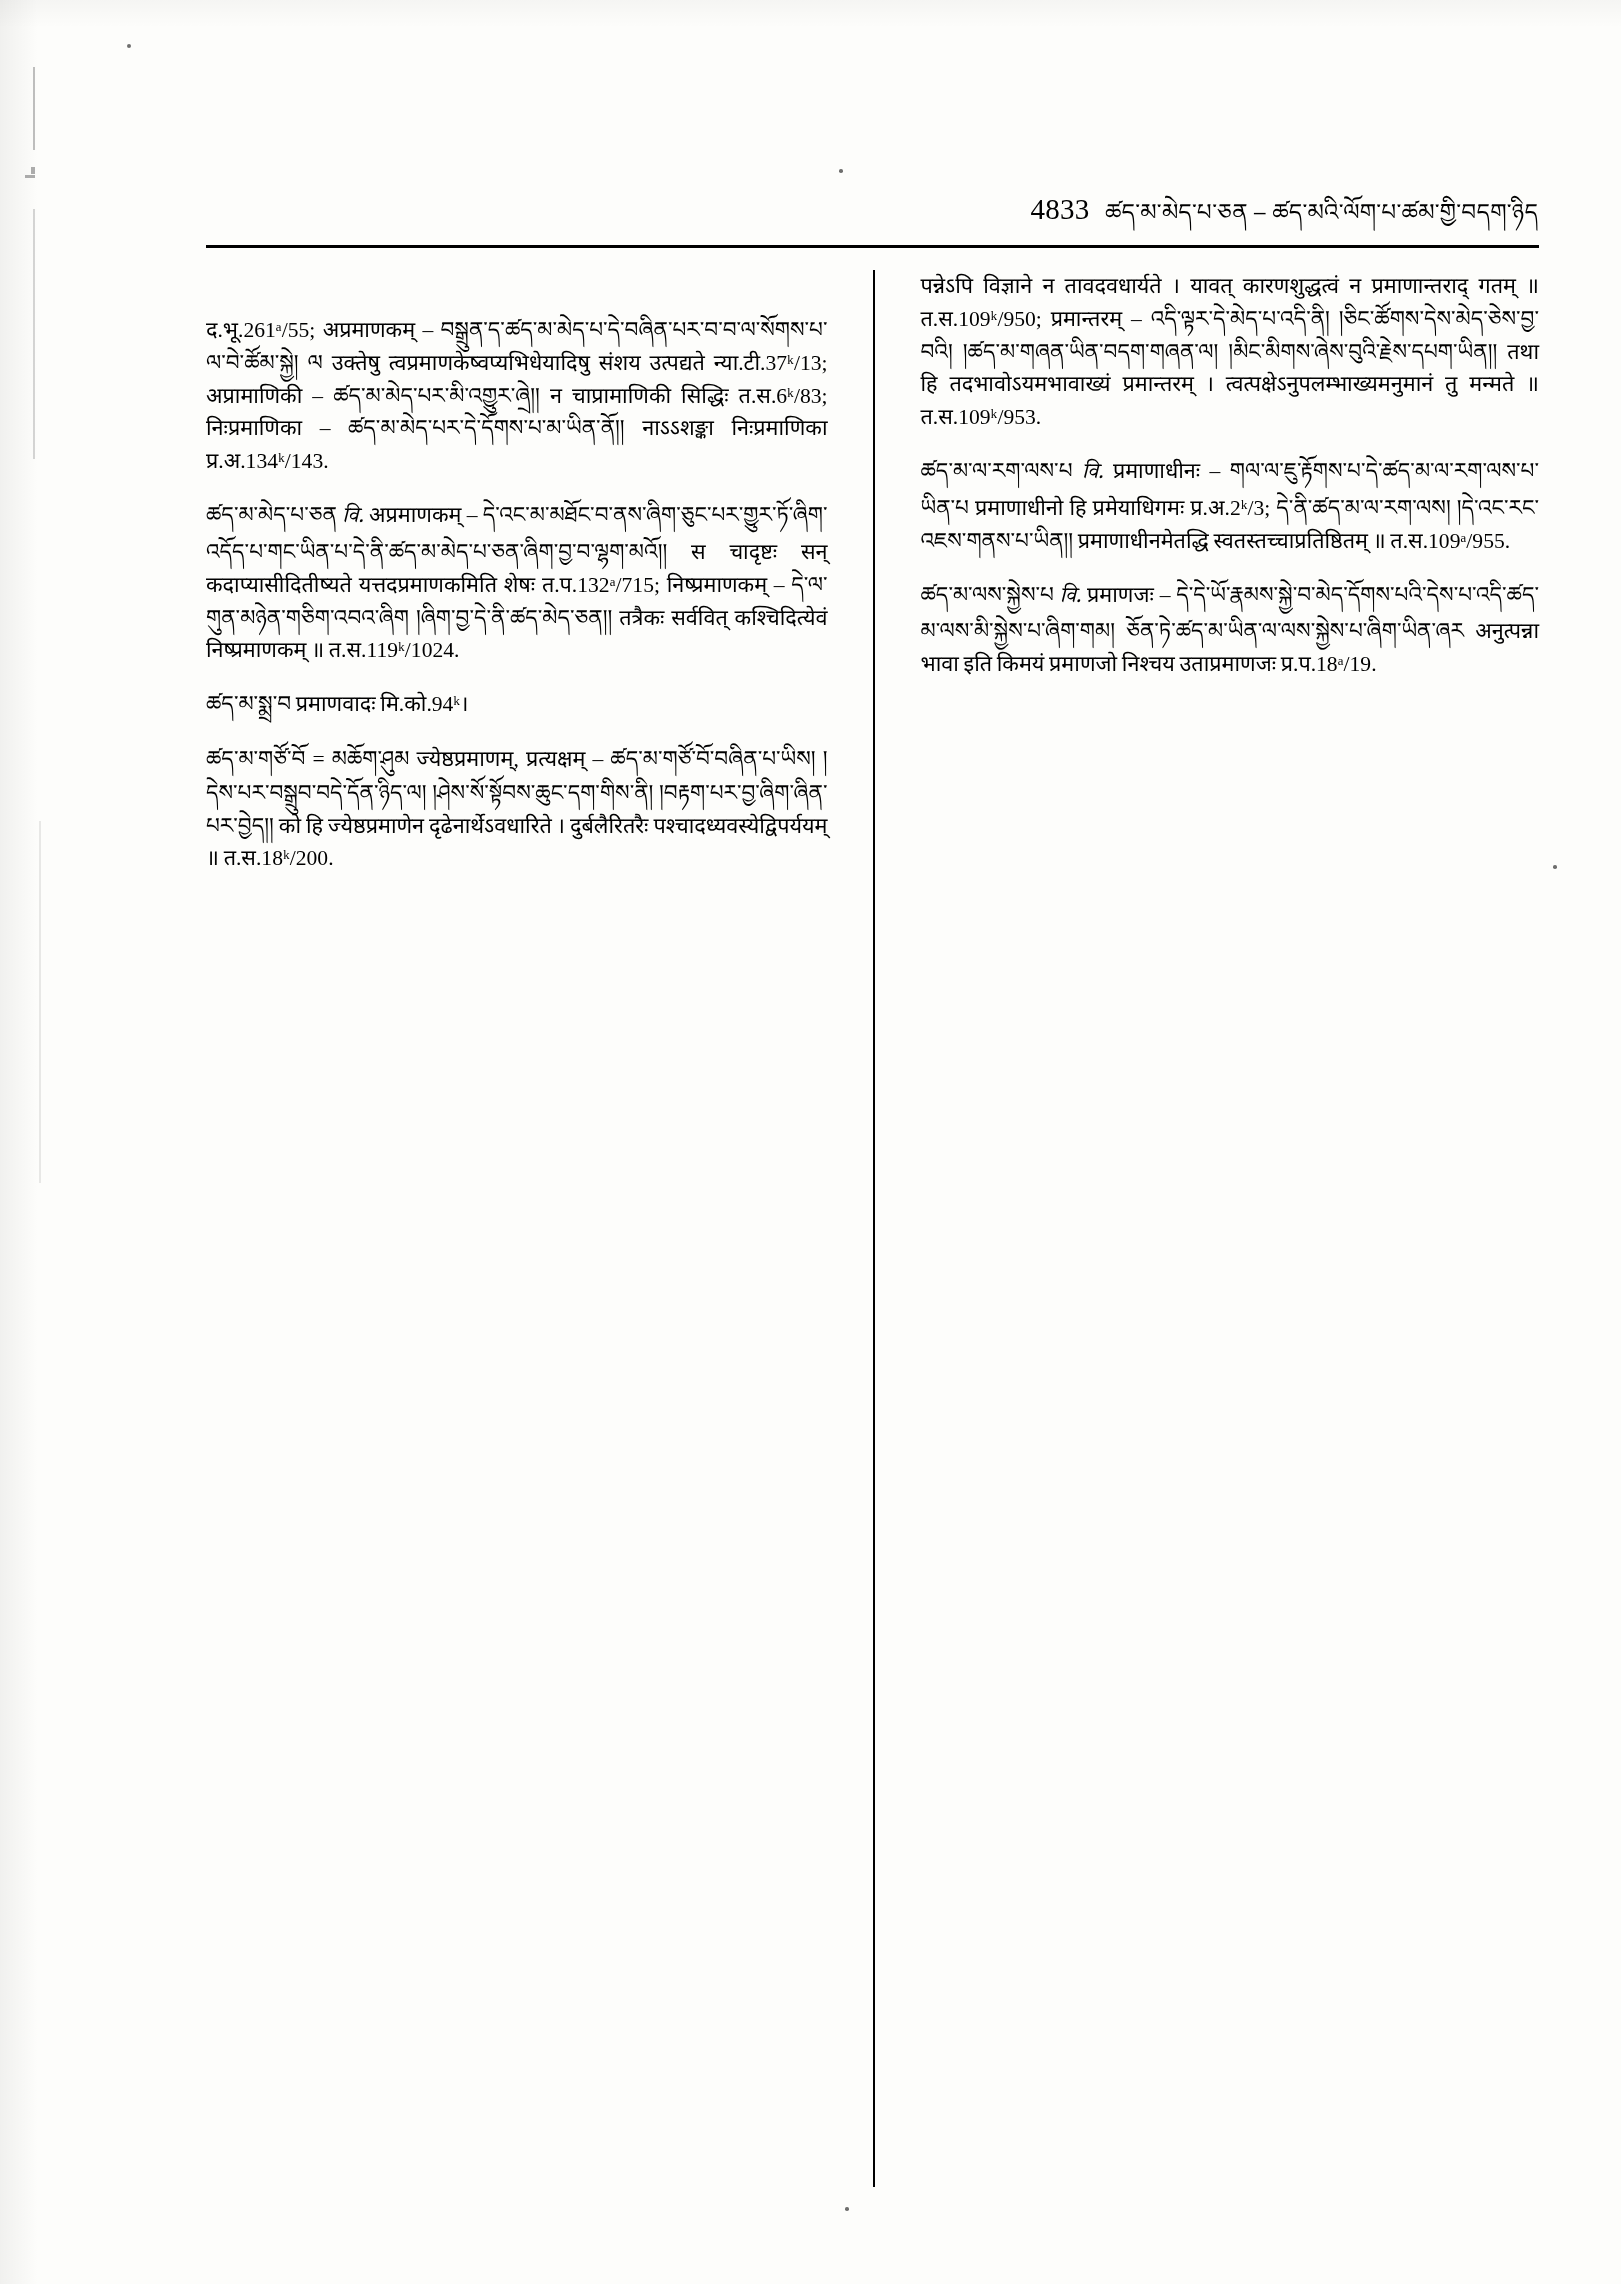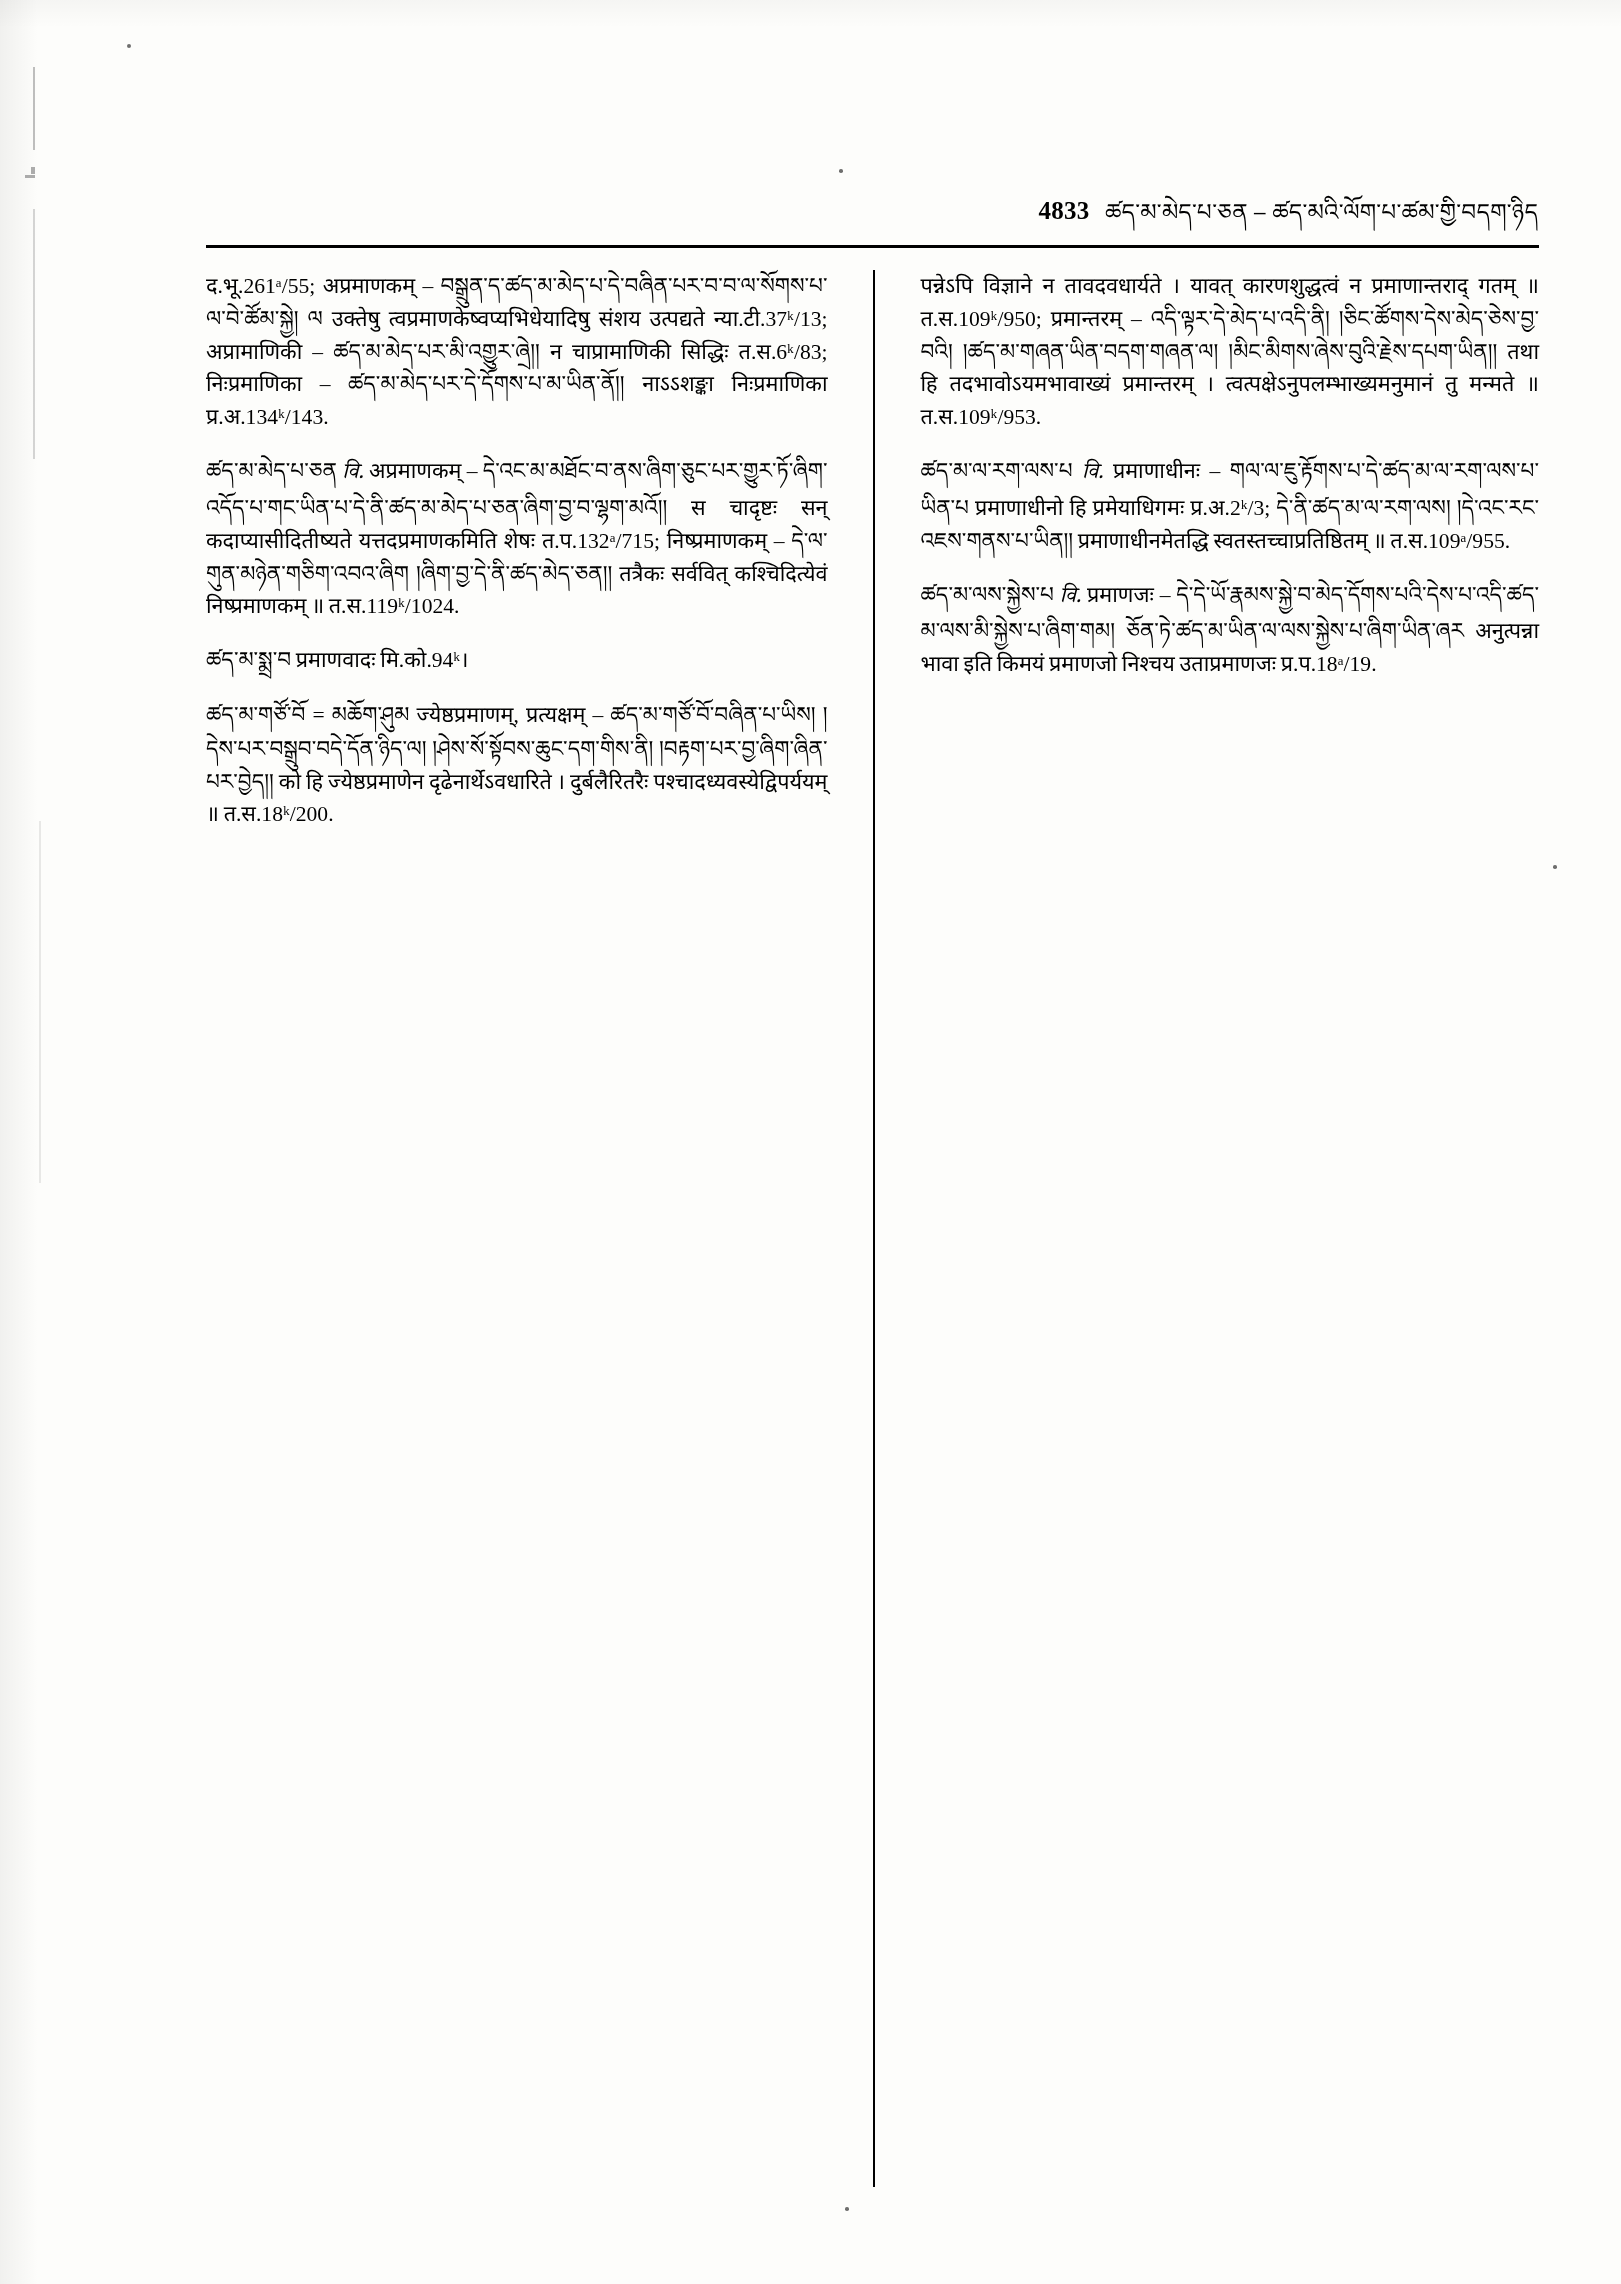--- a/index.html
+++ b/index.html
@@ -59,24 +59,23 @@
     position: absolute;
     left: 0;
     right: 83px;
     top: 186px;
     text-align: right;
     font-size: 24px;
     letter-spacing: 0.3px;
   }
   .header .folio {
     font-family: "Liberation Serif", serif;
-    font-size: 25px;
+    font-size: 29px;
     margin-right: 15.3px;
     vertical-align: 1.4px;
-    font-weight: bold;
   }
   .header .tib {
     font-family: "Noto Serif Tibetan", "DejaVu Sans", sans-serif;
     font-size: 23px;
     text-align: right;
   }
 
   .rule {
     position: absolute;
     left: 206px;
@@ -92,21 +91,21 @@
     right: 82px;
     top: 270px;
     bottom: 97px;
     display: flex;
     gap: 0;
   }
   .col {
     width: 50%;
     box-sizing: border-box;
   }
-  .col.left { padding-right: 45px; }
+  .col.left { padding-right: 45px; margin-top: 44px; }
   .col.right { padding-left: 46px; border-left: 2.1px solid #000; }
 
   .entry {
     margin-bottom: 21px;
   }
   .entry p {
     margin: 0;
     font-size: 21.6px;
     line-height: 1.52;
     text-align: justify;

